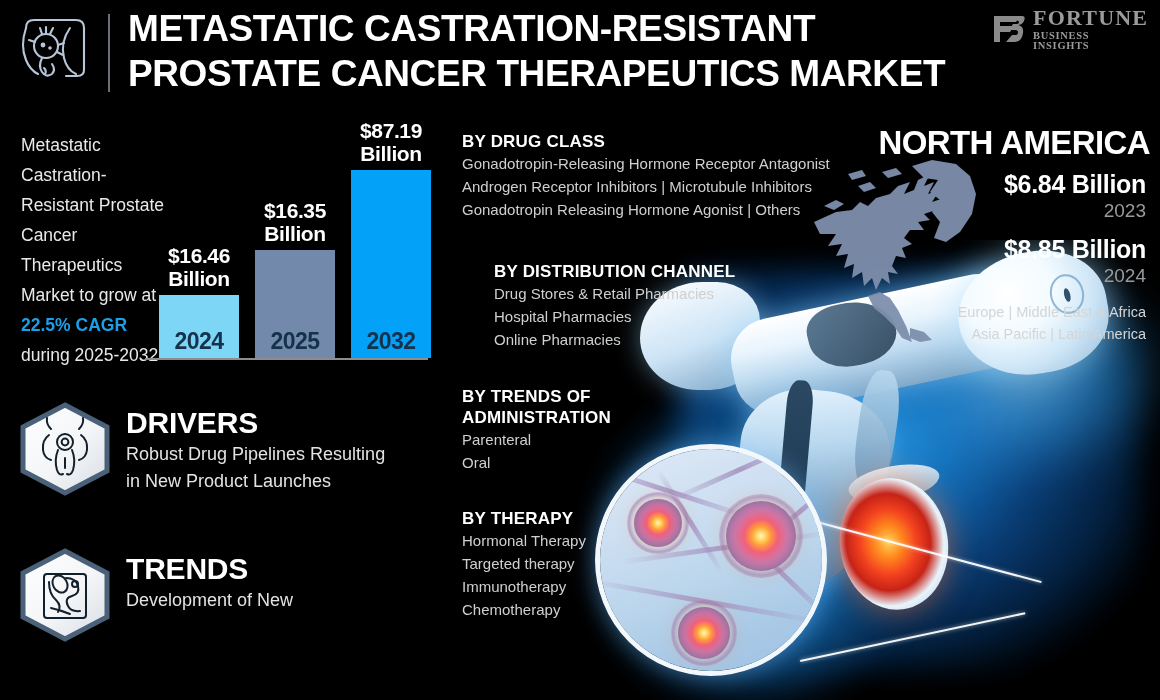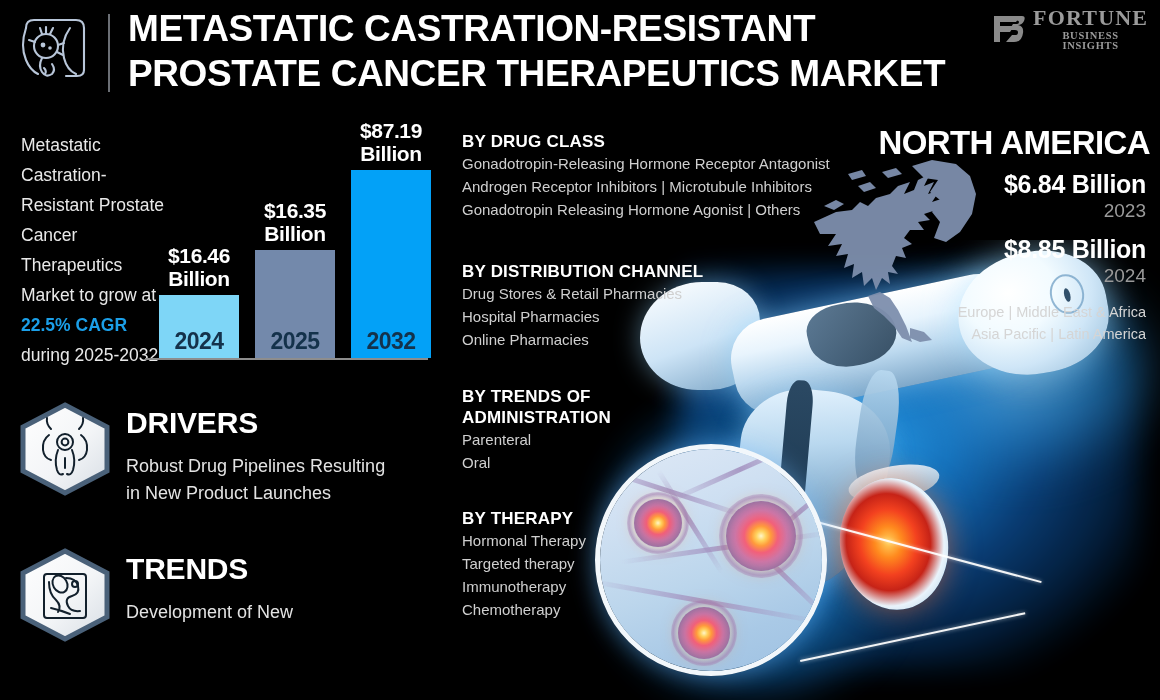--- a/index.html
+++ b/index.html
@@ -76,21 +76,21 @@
   .hdr-icon { position:absolute; left:14px; top:12px; width:80px; height:76px; }
   .hdr-div { position:absolute; left:108px; top:14px; width:2px; height:78px; background:#6b6f75; }
   .hdr-title { position:absolute; left:128px; top:6px; width:820px;
     font-size:37px; font-weight:bold; line-height:45px; letter-spacing:-0.4px;
     color:#fff; font-family:"Liberation Sans", sans-serif; }
   .hdr-title .l2 { display:block; }
   .logo { position:absolute; right:12px; top:8px; width:158px; height:42px; display:flex; align-items:center; gap:7px; }
   .logo-mark { width:36px; height:32px; flex:0 0 auto; }
   .logo-txt { display:flex; flex-direction:column; line-height:1; }
   .logo-1 { font-family:"Liberation Serif", serif; font-size:22px; font-weight:bold; color:#9b9b9b; letter-spacing:1.2px; }
-  .logo-2 { font-family:"Liberation Serif", serif; font-size:10.5px; font-weight:bold; color:#9b9b9b; letter-spacing:.7px; margin-top:2px;text-align:center; }
+  .logo-2 { font-family:"Liberation Serif", serif; font-size:10.5px; font-weight:bold; color:#9b9b9b; letter-spacing:.7px; margin-top:2px; }
 
   
   .lead { position:absolute; left:14px; top:130px; width:150px;
     font-size:17.5px; line-height:30px; color:#e9e9e9; font-weight:400;margin-left:7px; }
   .lead .accent { color:#1b9fe8; font-weight:bold; }
 
   
   .chart { position:absolute; left:145px; top:120px; width:290px; height:240px; }
   .axis { position:absolute; left:0; bottom:0; width:283px; height:2px; background:#8d8d8d; }
   .bar { position:absolute; bottom:2px; }
@@ -98,21 +98,21 @@
     font-size:23px; font-weight:bold; color:#14324b; letter-spacing:-0.5px; bottom:3px; }
   .bar .val { position:absolute; left:-17px; right:-17px; text-align:center; bottom:100%;
     font-size:21px; font-weight:bold; line-height:23px; color:#fff; padding-bottom:5px; letter-spacing:-0.4px; }
 
   
   .kv { position:absolute; display:flex; align-items:flex-start; gap:0; }
   .hexwrap { position:relative; width:94px; height:94px; flex:0 0 auto; }
   .hex { width:94px; height:94px; }
   .kv-txt { padding-left:14px; padding-top:4px; }
   .kv-title { font-size:30px; font-weight:bold; color:#fff; letter-spacing:-0.2px; line-height:34px; }
-  .kv-desc { font-size:18px; line-height:27px; color:#e3e3e3; margin-top:13px; }
+  .kv-desc { font-size:18px; line-height:27px; color:#e3e3e3; margin-top:1px; }
 
   
   .seg { position:absolute; left:462px; }
   .seg-h { font-size:17px; font-weight:bold; color:#fff; letter-spacing:.2px; line-height:21px; }
   .seg-i { font-size:15px; color:#cfcfcf; line-height:23px; white-space:nowrap; }
 
   
   .na-title { position:absolute; left:872px; top:124px; width:278px; text-align:right;
     font-size:33px; font-weight:bold; letter-spacing:-0.6px; color:#fff; }
   .na-v { position:absolute; right:14px; text-align:right; font-size:25px; font-weight:bold; color:#fff; letter-spacing:-0.3px; }
@@ -283,21 +283,21 @@
     </div>
   </div>
 
   <div class="seg" style="top:131px;">
     <div class="seg-h">BY DRUG CLASS</div>
     <div class="seg-i">Gonadotropin-Releasing Hormone Receptor Antagonist</div>
     <div class="seg-i">Androgen Receptor Inhibitors  |  Microtubule Inhibitors</div>
     <div class="seg-i">Gonadotropin Releasing Hormone Agonist  |  Others</div>
   </div>
 
-  <div class="seg" style="top:261px;">
+  <div class="seg" style="top:261px;margin-left:32px;">
     <div class="seg-h">BY DISTRIBUTION CHANNEL</div>
     <div class="seg-i">Drug Stores &amp; Retail Pharmacies</div>
     <div class="seg-i">Hospital Pharmacies</div>
     <div class="seg-i">Online Pharmacies</div>
   </div>
 
   <div class="seg" style="top:386px;">
     <div class="seg-h">
       <span>BY TRENDS OF</span><br>
       <span>ADMINISTRATION</span>

